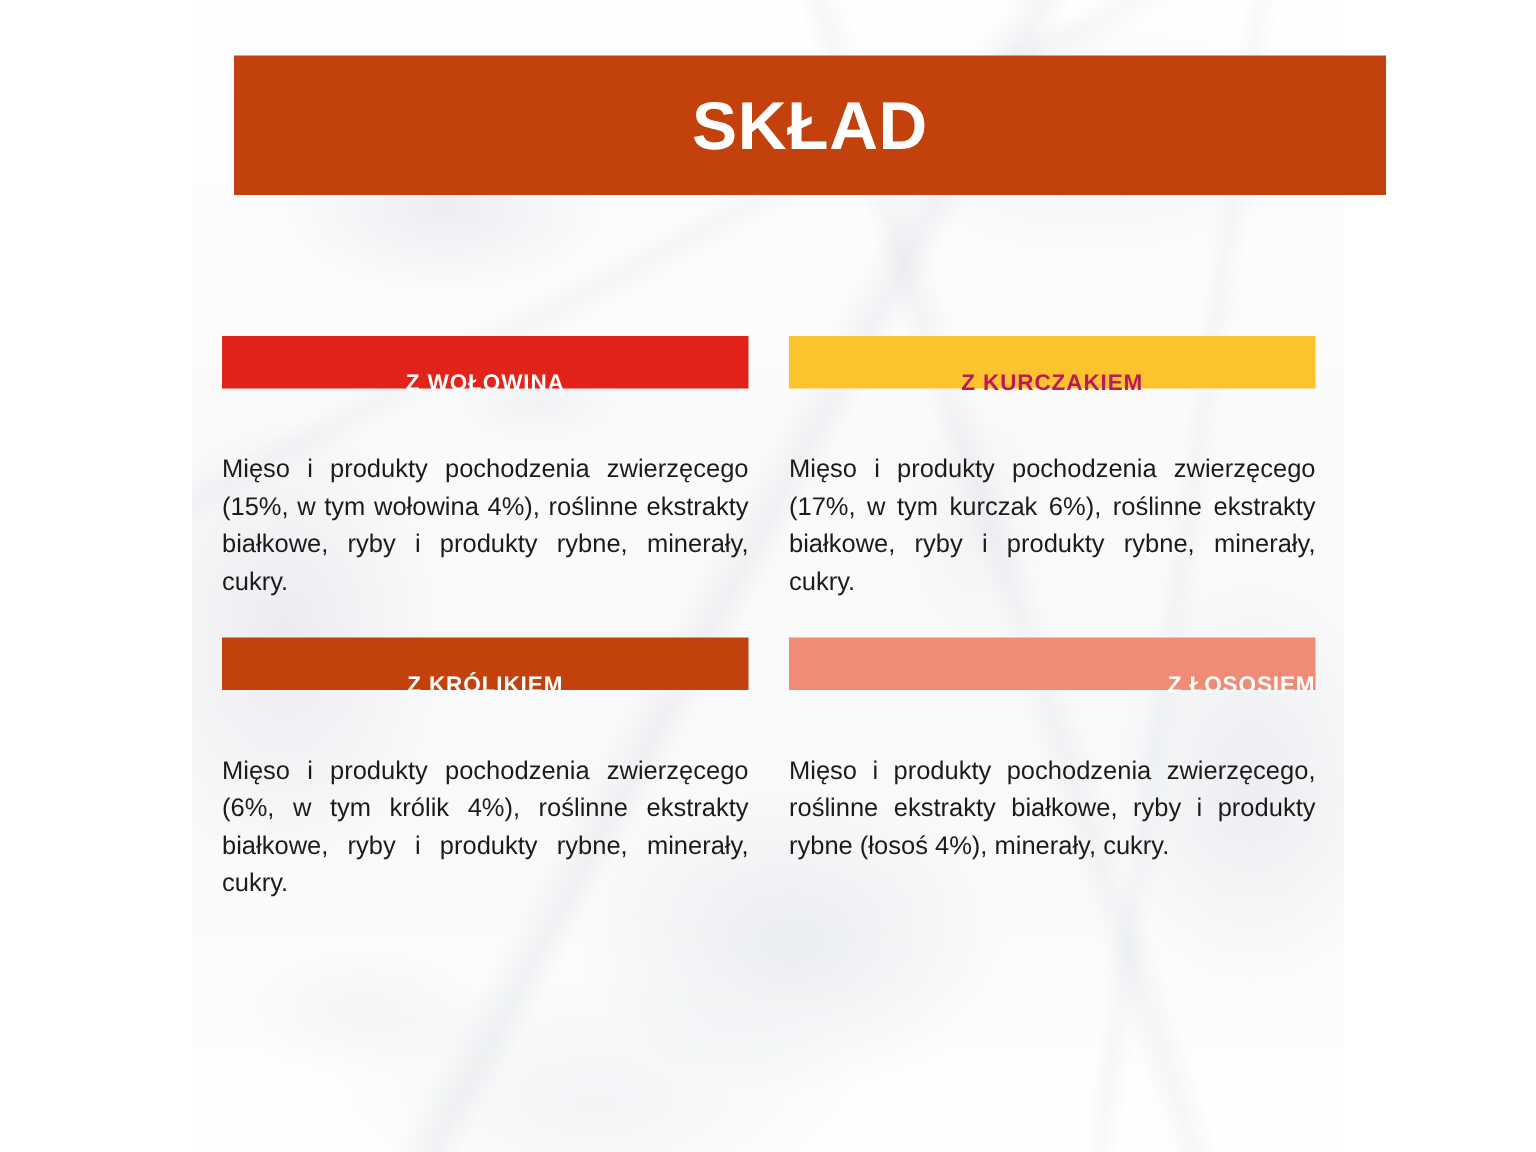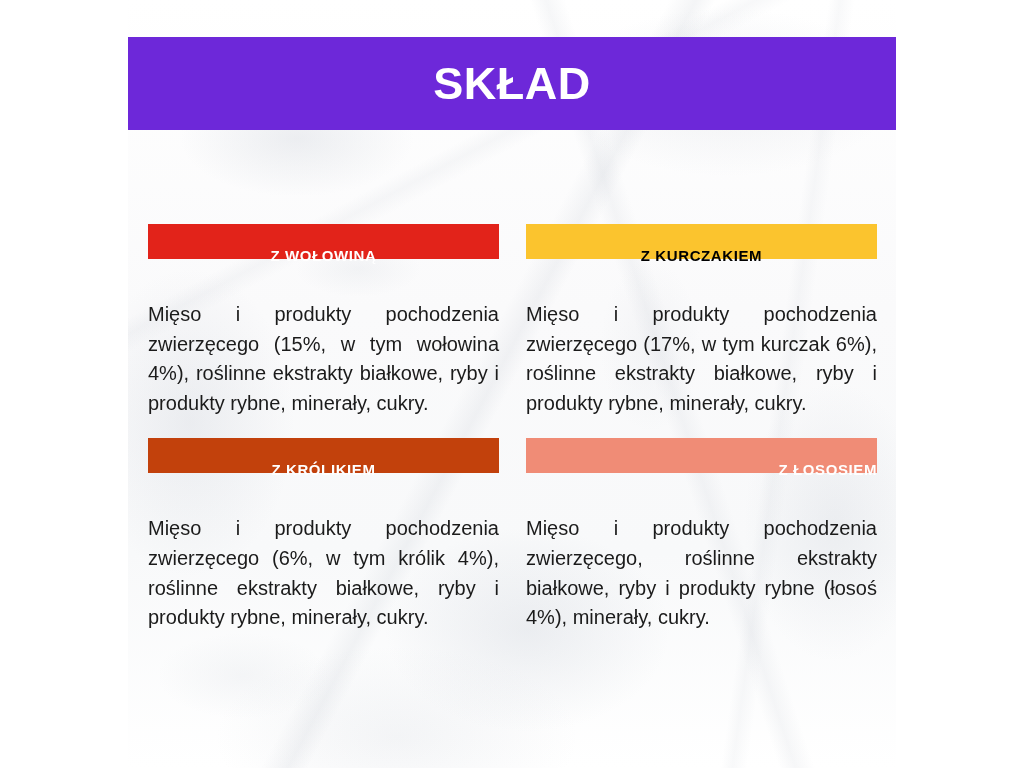--- a/index.html
+++ b/index.html
@@ -101,55 +101,55 @@
     font-size: 15px;
     font-weight: bold;
     letter-spacing: 0.6px;
     line-height: 1;
     margin-top: 28px;
   }
 
   .card-body {
     margin-top: 41px;
     color: #1b1b1b;
-    font-size: 20px;
+    font-size: 17px;
     line-height: 1.48;
     text-align: justify;
     text-align-last: left;
     hyphens: none;
   }
 
   .row-1 .card-body { min-height: 108px; }
   .row-2 { margin-top: 76px; }
 </style>
 </head>
 <body>
 
 <div id="page" style="background: rgb(255, 255, 255);">
 
   <div class="marble" style="background-color: rgb(251, 251, 252);"></div>
 
-  <div class="banner" style="background: #6d28d9;">
+  <div class="banner" style="background: #c2410c; margin-left: 28px;">
     <div class="banner-title" style="color: rgb(255, 255, 255);">SKŁAD</div>
   </div>
 
   <div class="grid">
 
     <div class="row row-1">
 
       <div class="card">
         <div class="card-header" style="background: rgb(226, 35, 26);">
           <span class="card-header-label" style="color: rgb(255, 255, 255);">Z WOŁOWINĄ</span>
         </div>
         <p class="card-body">Mięso i produkty pochodzenia zwierzęcego (15%, w tym wołowina 4%), roślinne ekstrakty białkowe, ryby i produkty rybne, minerały, cukry.</p>
       </div>
 
       <div class="card">
         <div class="card-header" style="background: rgb(251, 196, 46);">
-          <span class="card-header-label" style="color: #000000;">Z KURCZAKIEM</span>
+          <span class="card-header-label" style="color: #be185d;">Z KURCZAKIEM</span>
         </div>
         <p class="card-body">Mięso i produkty pochodzenia zwierzęcego (17%, w tym kurczak 6%), roślinne ekstrakty białkowe, ryby i produkty rybne, minerały, cukry.</p>
       </div>
 
     </div>
 
     <div class="row row-2">
 
       <div class="card">
         <div class="card-header" style="background: #c2410c;">

